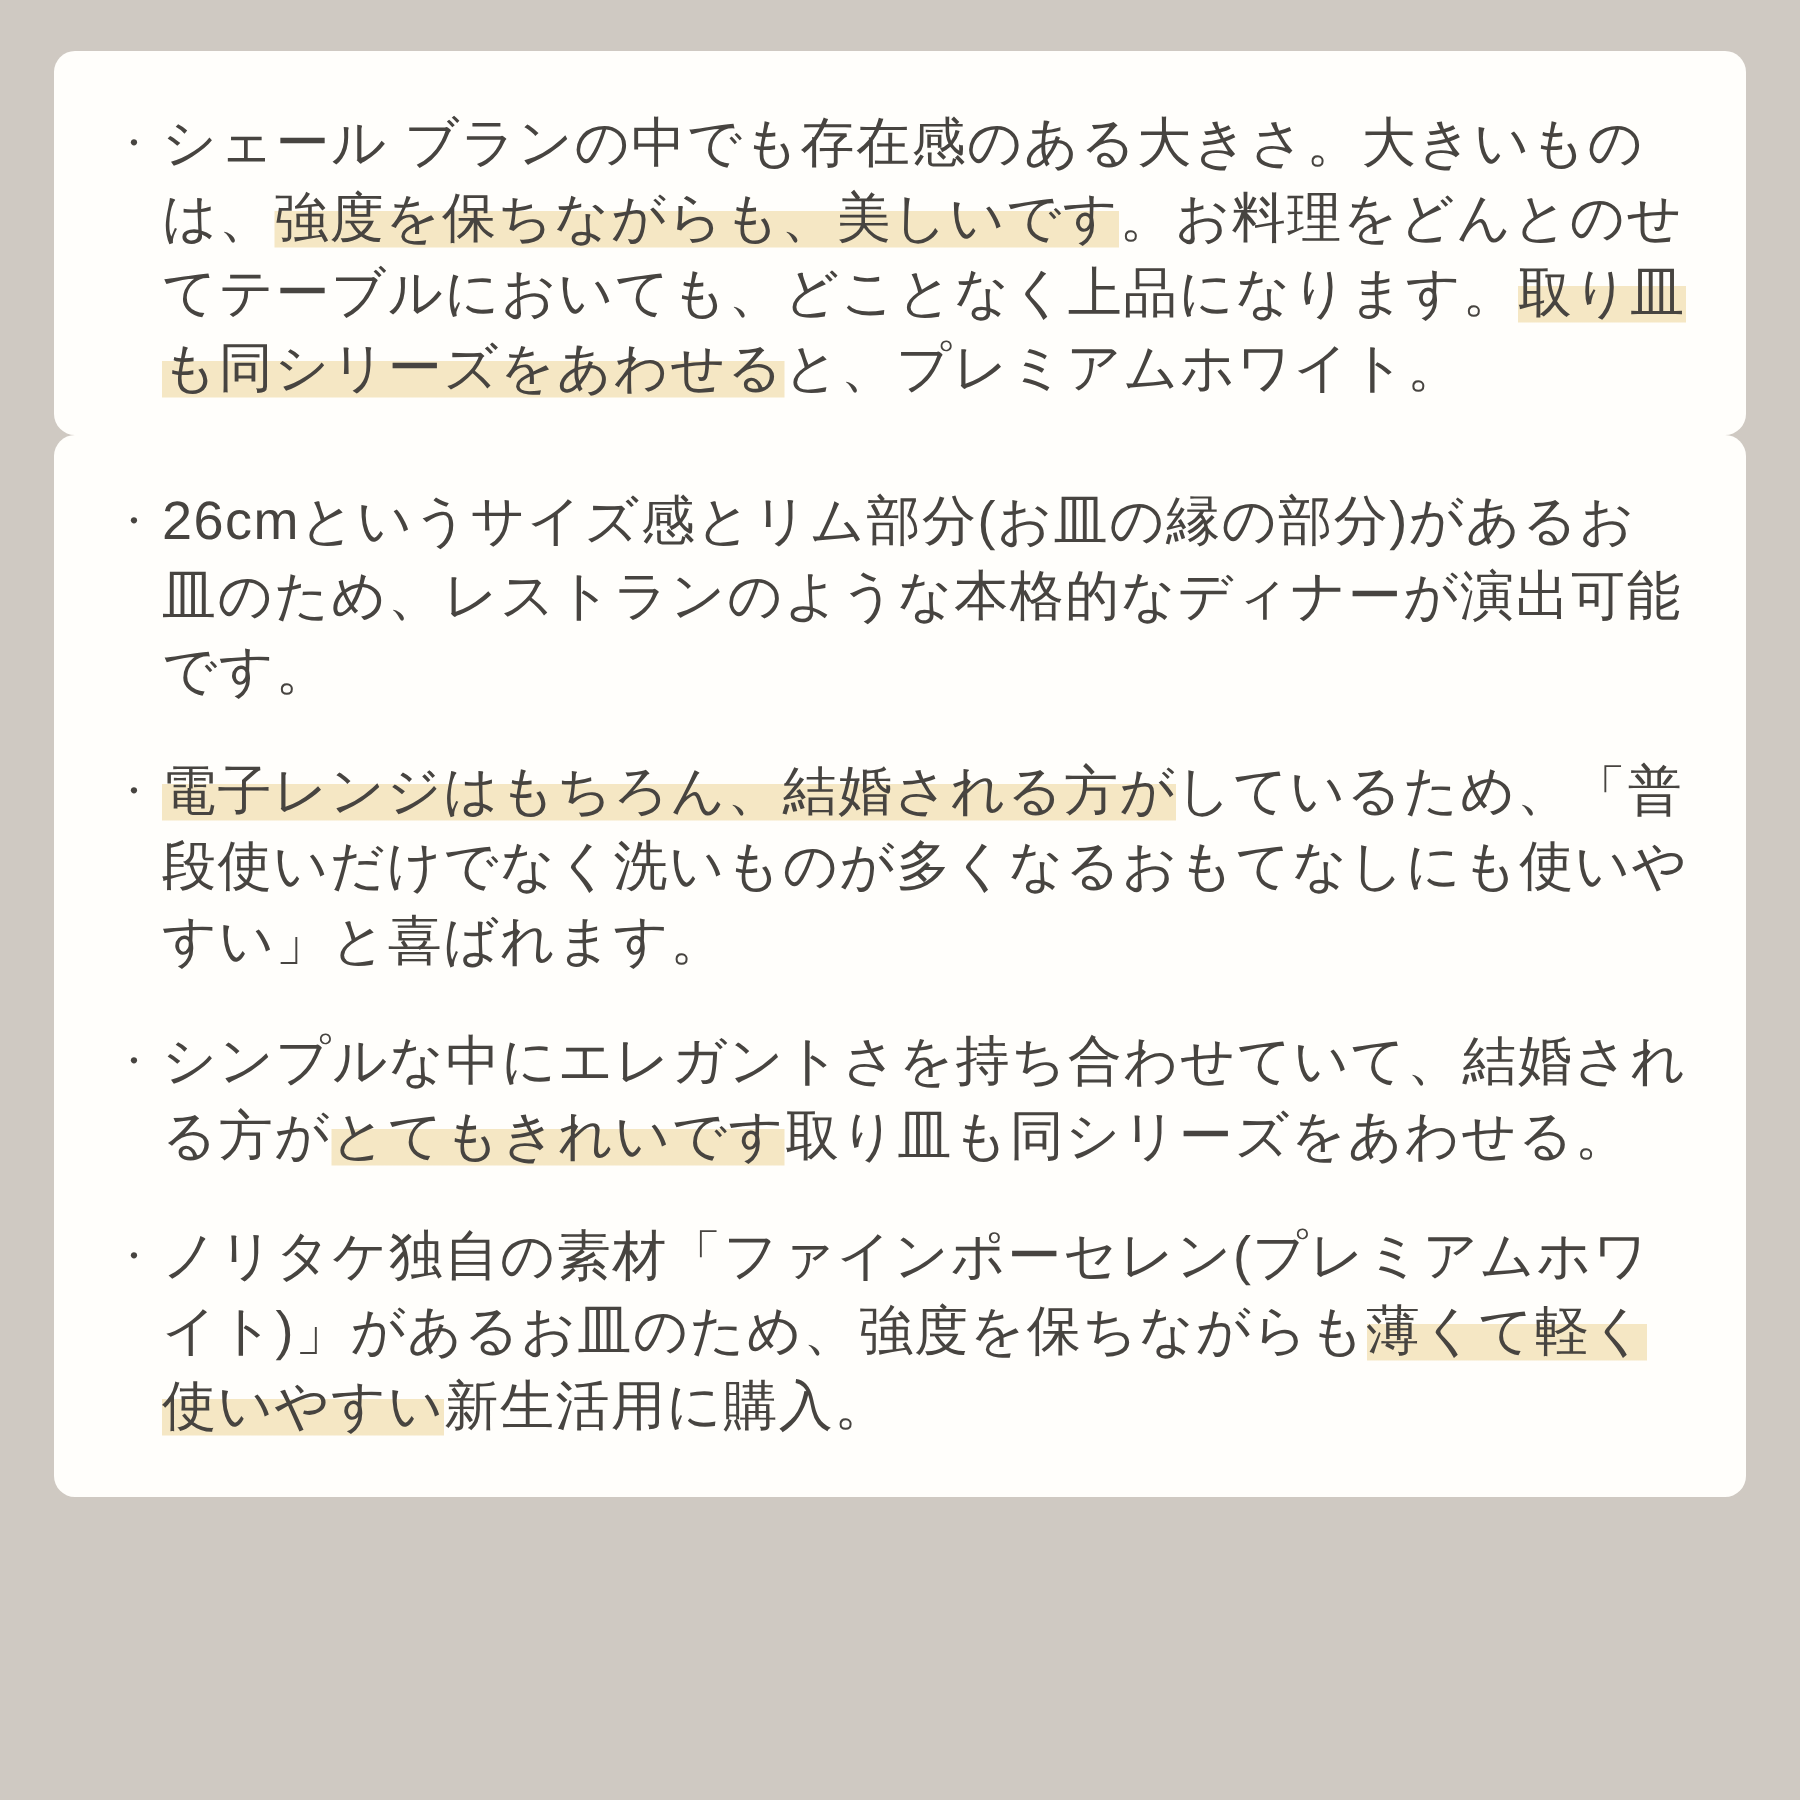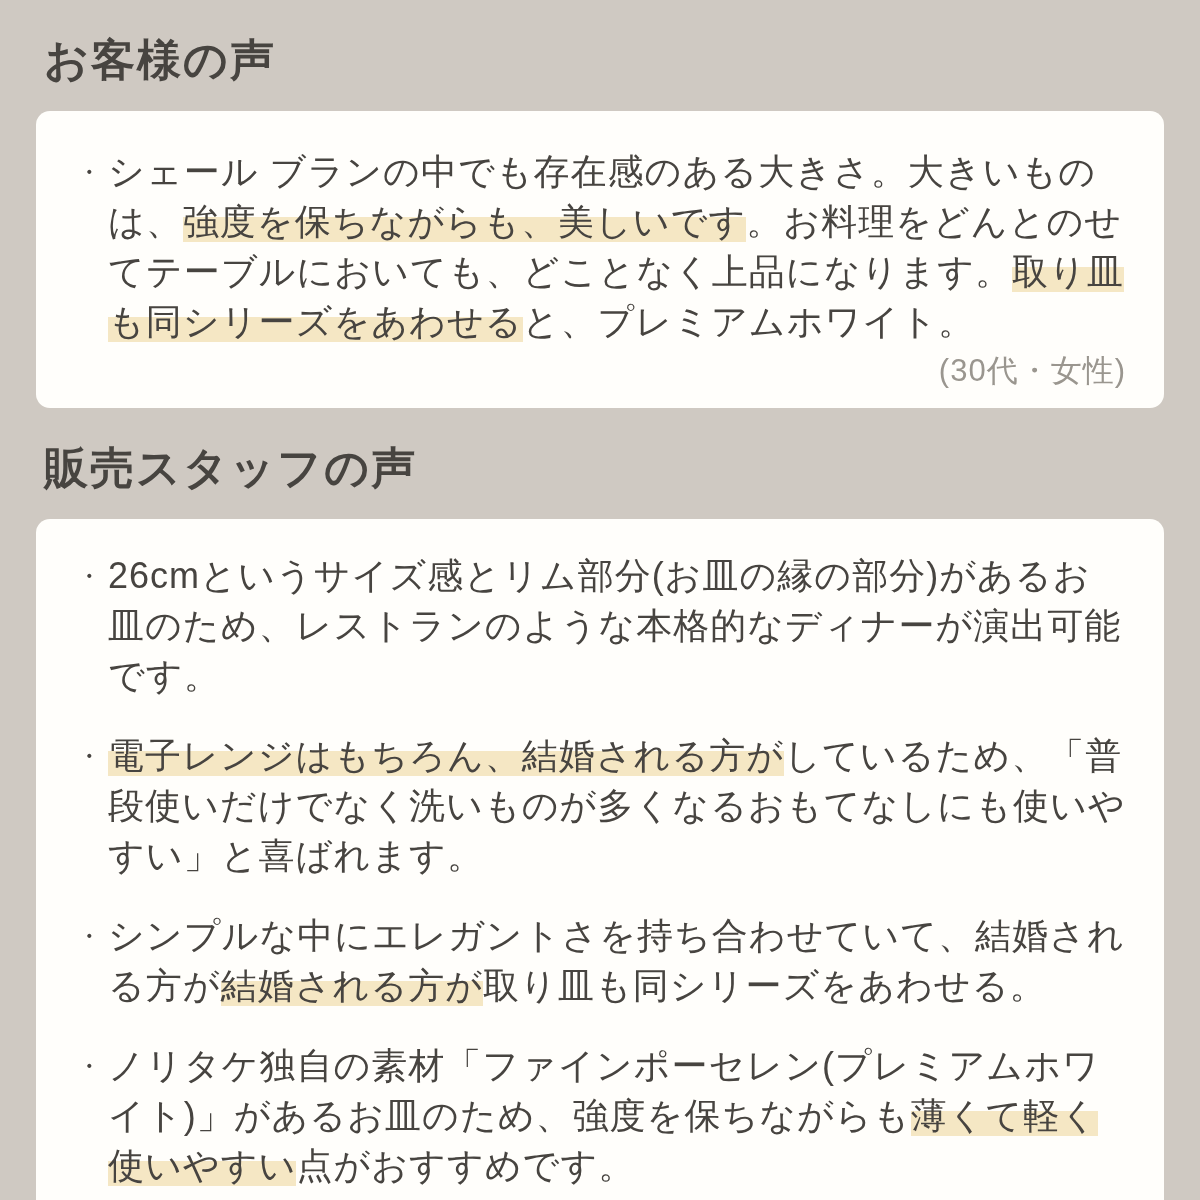--- a/index.html
+++ b/index.html
@@ -81,48 +81,45 @@
     line-height:1.15;
     color:var(--muted);
     margin:6px 0 0 0;
   }
 </style>
 </head>
 <body>
 
 <div class="page">
 
-  <h2 class="section-heading">お客様の声</h2>
 
   <div class="card customer">
     <ul class="items">
         <li class="item">
           <span class="dot">・</span>
           <p class="body"><span>シェール ブランの中でも存在感のある大きさ。大きいものは、</span><span class="hl">強度を保ちながらも、美しいです</span><span>。お料理をどんとのせてテーブルにおいても、どことなく上品になります。</span><span class="hl">取り皿も同シリーズをあわせる</span><span>と、プレミアムホワイト。</span></p>
         </li>
       </ul>
-    <p class="attribution">(30代・女性)</p>
   </div>
 
-  <h2 class="section-heading second">販売スタッフの声</h2>
 
   <div class="card staff">
     <ul class="items">
         <li class="item">
           <span class="dot">・</span>
           <p class="body"><span>26cmというサイズ感とリム部分(お皿の縁の部分)があるお皿のため、レストランのような本格的なディナーが演出可能です。</span></p>
         </li>
         <li class="item">
           <span class="dot">・</span>
           <p class="body"><span class="hl">電子レンジはもちろん、結婚される方が</span><span>しているため、「普段使いだけでなく洗いものが多くなるおもてなしにも使いやすい」と喜ばれます。</span></p>
         </li>
         <li class="item">
           <span class="dot">・</span>
-          <p class="body"><span>シンプルな中にエレガントさを持ち合わせていて、結婚される方が</span><span class="hl">結婚される方が</span><span>取り皿も同シリーズをあわせる。</span></p>
+          <p class="body"><span>シンプルな中にエレガントさを持ち合わせていて、結婚される方が</span><span class="hl">とてもきれいです</span><span>取り皿も同シリーズをあわせる。</span></p>
         </li>
         <li class="item">
           <span class="dot">・</span>
-          <p class="body"><span>ノリタケ独自の素材「ファインポーセレン(プレミアムホワイト)」があるお皿のため、強度を保ちながらも</span><span class="hl">薄くて軽く使いやすい</span><span>点がおすすめです。</span></p>
+          <p class="body"><span>ノリタケ独自の素材「ファインポーセレン(プレミアムホワイト)」があるお皿のため、強度を保ちながらも</span><span class="hl">薄くて軽く使いやすい</span><span>新生活用に購入。</span></p>
         </li>
       </ul>
   </div>
 
 </div>
 
 </body></html>

